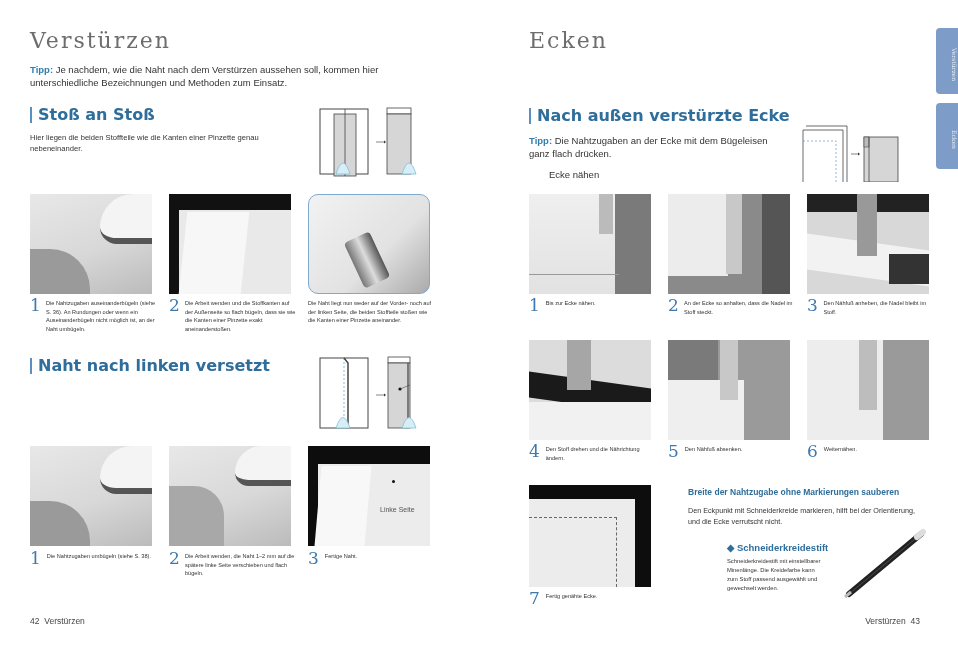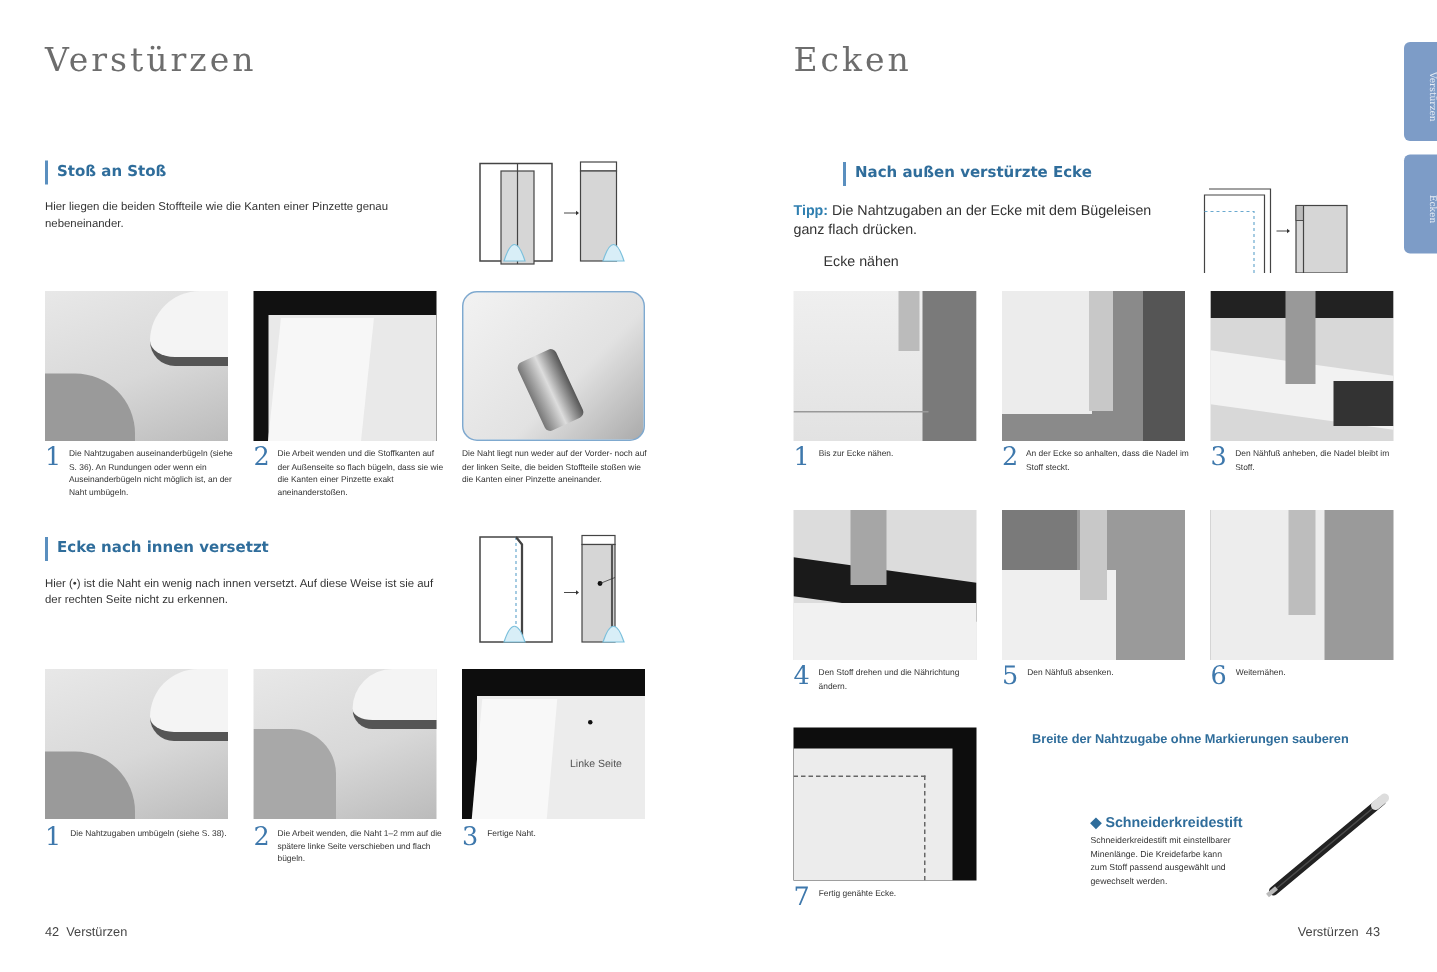--- a/index.html
+++ b/index.html
@@ -14,21 +14,21 @@
     position: absolute; font-family: "DejaVu Serif", serif; font-size: 22px;
     letter-spacing: 2px; color: #6d6d6d; font-weight: normal;
   }
   .tip {
     position: absolute; font-size: 9.5px; line-height: 13px; color: #333;
   }
   .tip .tip-label { color: #2f7fb0; font-weight: bold; }
 
   .section-heading {
     position: absolute; font-family: "DejaVu Sans", sans-serif; font-weight: bold;
-    font-size: 10px; color: #2f6d9b; padding-left: 6px; border-left: 2px solid #5a8fbf;
+    font-size: 16px; color: #2f6d9b; padding-left: 6px; border-left: 2px solid #5a8fbf;
     line-height: 16px;
   }
   .body-text { position: absolute; font-size: 7.6px; line-height: 11px; color: #333; }
 
   .photo {
     position: absolute; background: #ddd; overflow: hidden;
   }
   .photo.rounded { border-radius: 10px; border: 1px solid #7fa9cf; }
 
   .step {
@@ -56,20 +56,23 @@
     position: absolute; font-weight: bold; font-size: 9.5px; color: #2f6d9b;
   }
   .product-text { position: absolute; font-size: 5.8px; line-height: 9px; color: #333; }
 </style>
 </head>
 <body>
 
 <div class="page page-left">
   <h1 class="chapter-title" style="left:30px; top:28px;">Verstürzen</h1>
 
+  <p class="tip" style="left:30px; top:63px; width:400px;">
+    <span class="tip-label">Tipp:</span><span> Je nachdem, wie die Naht nach dem Verstürzen aussehen soll, kommen hier unterschiedliche Bezeichnungen und Methoden zum Einsatz.</span>
+  </p>
 
   <h2 class="section-heading" style="left:30px; top:107px;">Stoß an Stoß</h2>
   <p class="body-text" style="left:30px; top:132px; width:265px;">Hier liegen die beiden Stoffteile wie die Kanten einer Pinzette genau nebeneinander.</p>
 
   <svg class="diagram" style="left:318px; top:102px;" width="110" height="78">
     <rect x="2" y="7" width="48" height="65" fill="#fff" stroke="#444" stroke-width="1"></rect>
     <rect x="16" y="12" width="22" height="62" fill="#d6d6d6" stroke="#444" stroke-width="0.8"></rect>
     <line x1="27" y1="7" x2="27" y2="74" stroke="#444" stroke-width="0.8"></line>
     <path d="M18 72 Q25 50 32 72 Z" fill="#d8eef7" stroke="#7cc0dc" stroke-width="0.8"></path>
     <line x1="58" y1="40" x2="66" y2="40" stroke="#333" stroke-width="0.6"></line>
@@ -96,22 +99,21 @@
     <span class="step-text">Die Nahtzugaben auseinanderbügeln (siehe S. 36). An Rundungen oder wenn ein Auseinanderbügeln nicht möglich ist, an der Naht umbügeln.</span>
   </div>
   <div class="step" style="left:169px; top:297px; width:130px;">
     <span class="step-num">2</span>
     <span class="step-text">Die Arbeit wenden und die Stoffkanten auf der Außenseite so flach bügeln, dass sie wie die Kanten einer Pinzette exakt aneinanderstoßen.</span>
   </div>
   <div class="step" style="left:308px; top:297px; width:125px;">
     <span class="step-text">Die Naht liegt nun weder auf der Vorder- noch auf der linken Seite, die beiden Stoffteile stoßen wie die Kanten einer Pinzette aneinander.</span>
   </div>
 
-  <h2 class="section-heading" style="left:30px; top:358px;">Ecke nach innen versetzt</h2>
-  <p class="body-text" style="left:30px; top:383px; width:260px;">Hier (•) ist die Naht ein wenig nach innen versetzt. Auf diese Weise ist sie auf der rechten Seite nicht zu erkennen.</p>
+  <h2 class="section-heading" style="left:30px; top:358px;">Naht nach linken versetzt</h2>
 
   <svg class="diagram" style="left:318px; top:353px;" width="110" height="80">
     <rect x="2" y="5" width="48" height="70" fill="#fff" stroke="#444" stroke-width="1"></rect>
     <line x1="26" y1="5" x2="26" y2="75" stroke="#6aa9cf" stroke-width="0.8" stroke-dasharray="2,2"></line>
     <polyline points="26,5 30,10 30,75" fill="none" stroke="#444" stroke-width="1.5"></polyline>
     <path d="M18 75 Q25 54 32 75 Z" fill="#d8eef7" stroke="#7cc0dc" stroke-width="0.8"></path>
     <line x1="58" y1="42" x2="66" y2="42" stroke="#333" stroke-width="0.6"></line>
     <polygon points="66,40.5 68,42 66,43.5" fill="#333"></polygon>
     <rect x="70" y="4" width="22" height="6" fill="#fff" stroke="#444" stroke-width="0.8"></rect>
     <rect x="70" y="10" width="22" height="65" fill="#d6d6d6" stroke="#444" stroke-width="0.8"></rect>
@@ -151,21 +153,21 @@
 
   <div class="footer" style="left:30px; top:616px;">
     <span>42</span>&nbsp;&nbsp;<span>Verstürzen</span>
   </div>
 </div>
 
 <div class="page page-right">
   <h1 class="chapter-title" style="left:50px; top:28px;">Ecken</h1>
 
 
-  <h2 class="section-heading" style="left:50px; top:108px;margin-left:33px;">Nach außen verstürzte Ecke</h2>
+  <h2 class="section-heading" style="left:50px; top:108px;">Nach außen verstürzte Ecke</h2>
   <p class="tip" style="left:50px; top:134px; width:260px;">
     <span class="tip-label">Tipp:</span><span> Die Nahtzugaben an der Ecke mit dem Bügeleisen ganz flach drücken.</span>
   </p>
   <p class="tip" style="left:50px; top:168px;margin-left:20px;">Ecke nähen</p>
 
   <svg class="diagram" style="left:322px; top:124px;" width="100" height="58">
     <polyline points="2,58 2,6 42,6 42,58" fill="#fff" stroke="#444" stroke-width="0.8"></polyline>
     <polyline points="5,2 46,2 46,58" fill="none" stroke="#444" stroke-width="0.8"></polyline>
     <polyline points="2,17 35,17 35,58" fill="none" stroke="#6aa9cf" stroke-width="0.8" stroke-dasharray="2,2"></polyline>
     <line x1="50" y1="30" x2="57" y2="30" stroke="#333" stroke-width="0.6"></line>
@@ -236,20 +238,21 @@
   <div class="photo" style="left:50px; top:485px; width:122px; height:102px; background:#0d0d0d;">
     <div style="position:absolute; left:0; top:14px; width:106px; height:88px; background:#ececec;"></div>
     <div style="position:absolute; left:0; top:32px; width:88px; height:70px; border-top:1px dashed #666; border-right:1px dashed #666;"></div>
   </div>
   <div class="step" style="left:50px; top:590px; width:130px;">
     <span class="step-num">7</span>
     <span class="step-text">Fertig genähte Ecke.</span>
   </div>
 
   <h3 class="sub-heading" style="left:209px; top:487px;">Breite der Nahtzugabe ohne Markierungen sauberen</h3>
+  <p class="body-text" style="left:209px; top:505px; width:240px; font-size:7.2px;">Den Eckpunkt mit Schneiderkreide markieren, hilft bei der Orientierung, und die Ecke verrutscht nicht.</p>
 
   <h4 class="product-title" style="left:248px; top:542px;">◆ Schneiderkreidestift</h4>
   <p class="product-text" style="left:248px; top:557px; width:95px;">Schneiderkreidestift mit einstellbarer Minenlänge. Die Kreidefarbe kann zum Stoff passend ausgewählt und gewechselt werden.</p>
 
   <svg class="diagram" style="left:360px; top:528px;" width="90" height="72">
     <line x1="10" y1="66" x2="82" y2="6" stroke="#222" stroke-width="6" stroke-linecap="round"></line>
     <line x1="10" y1="66" x2="82" y2="6" stroke="#666" stroke-width="1" opacity="0.6"></line>
     <line x1="78" y1="9" x2="84" y2="4" stroke="#ddd" stroke-width="6" stroke-linecap="round"></line>
     <line x1="6" y1="69" x2="12" y2="64" stroke="#bbb" stroke-width="3"></line>
   </svg>

